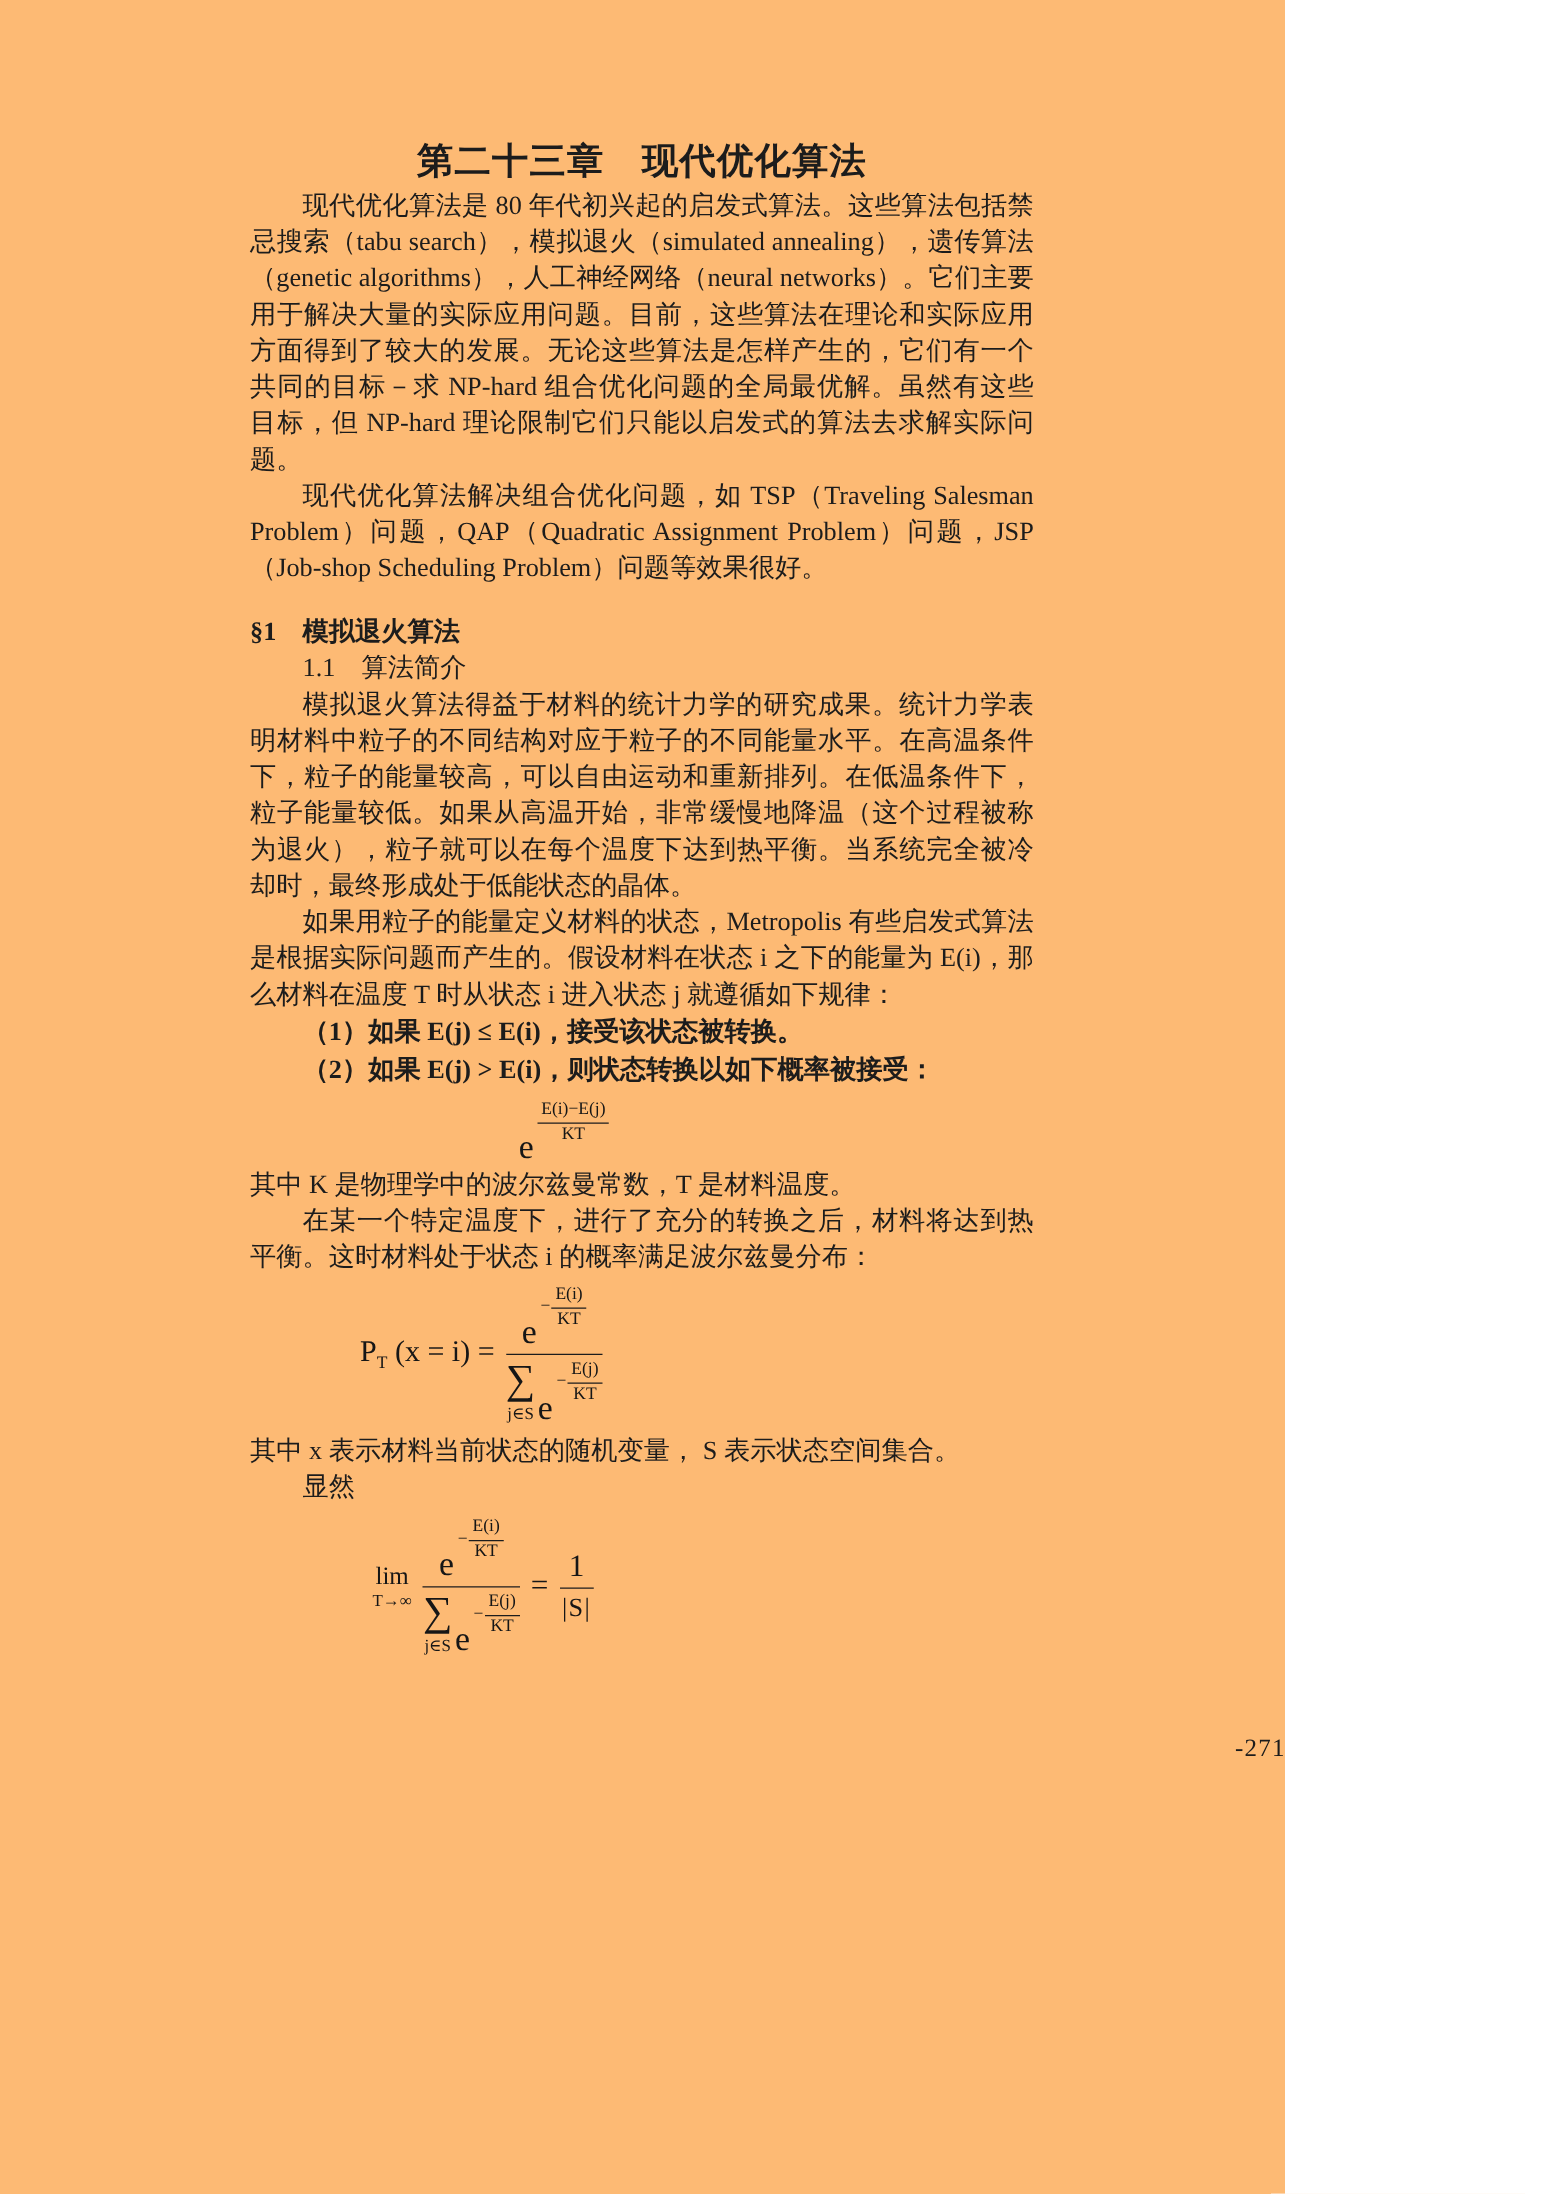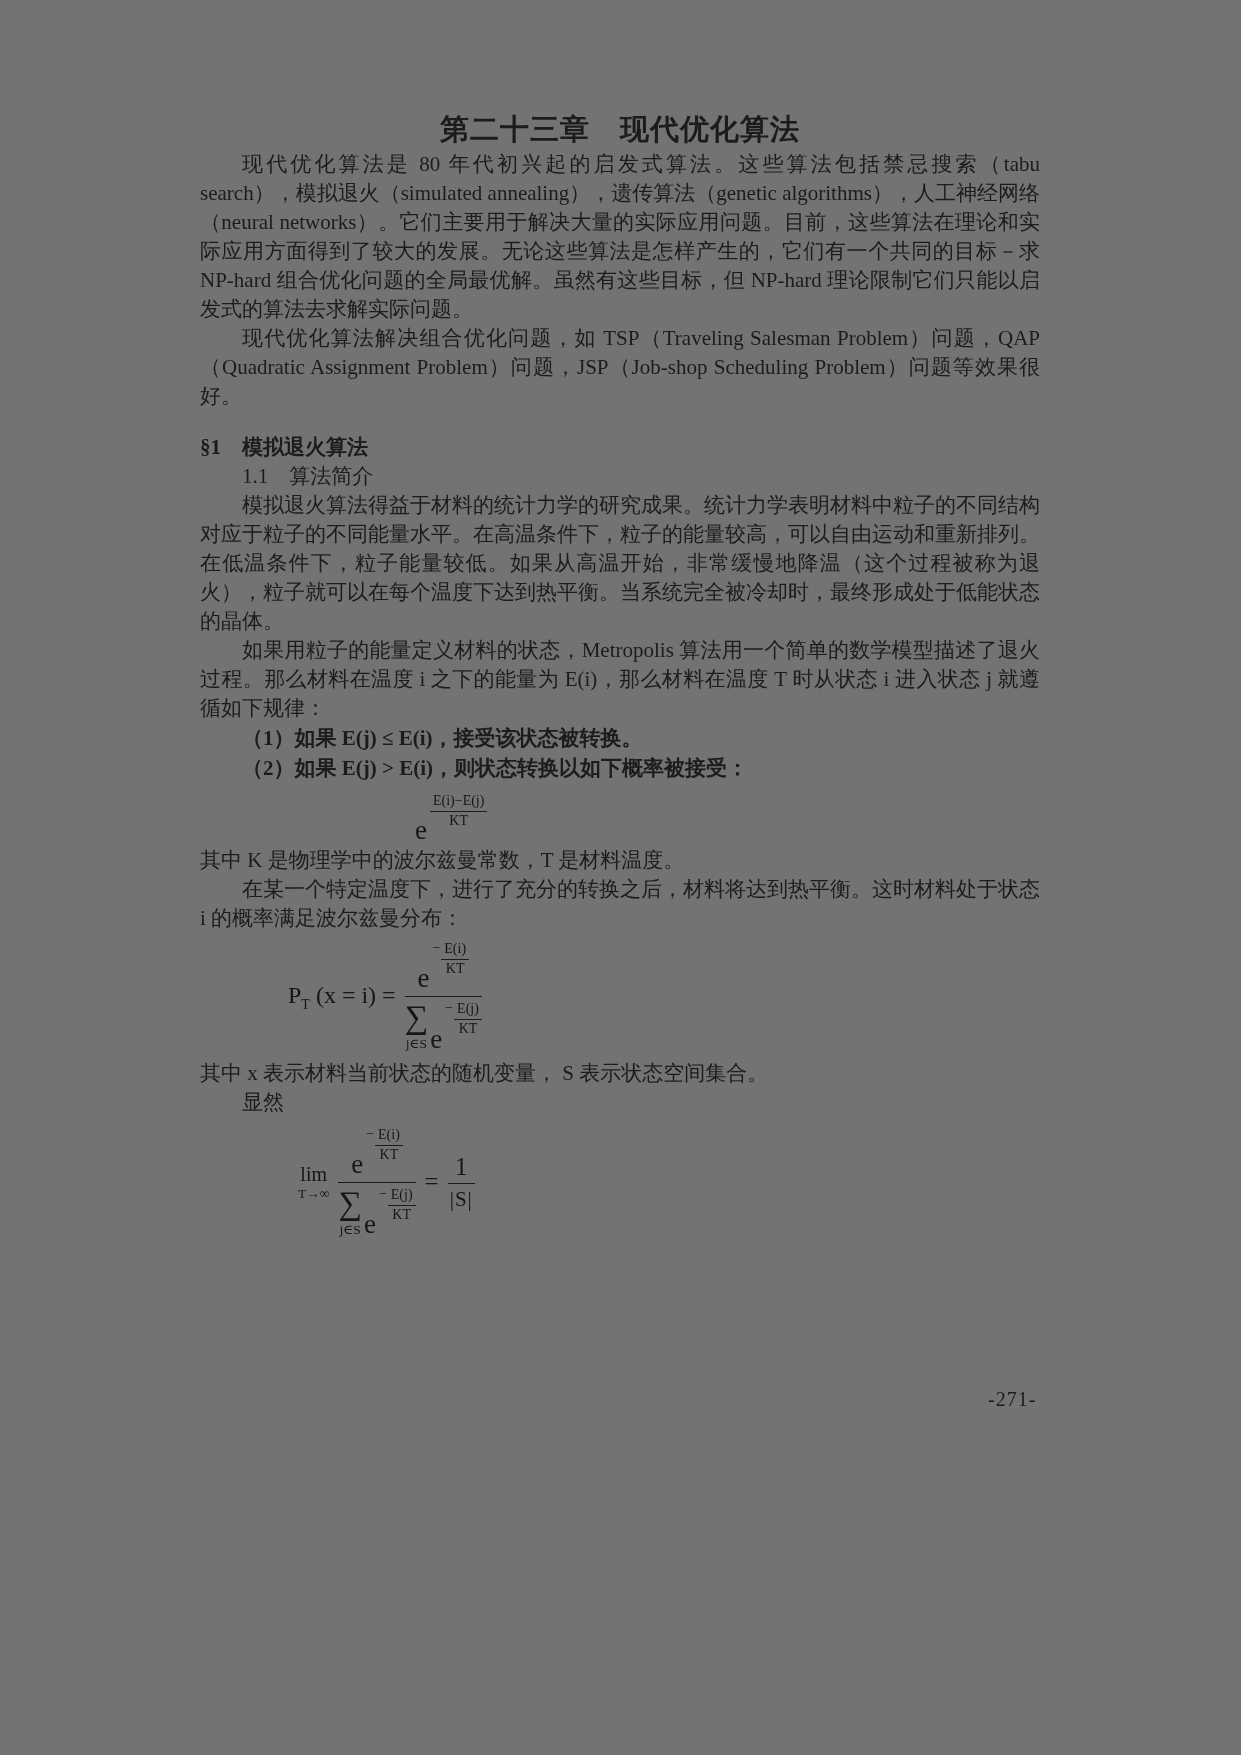--- a/index.html
+++ b/index.html
@@ -2,23 +2,23 @@
 <html><head>
 <meta charset="utf-8">
 <style>
   html, body {
     margin: 0;
     padding: 0;
     background: #ffffff;
   }
   .page {
     position: relative;
-    width: 1241px;
+    width: 1028px;
     height: 1755px;
-    background: #737373;
+    background: #fdba74;
     color: #1c1c1c;
     font-family: "Liberation Serif", "DejaVu Serif", serif;
     box-sizing: border-box;
     padding: 0 201px 0 200px;
     overflow: hidden;
   }
   .title {
     margin: 108px 0 0 0;
     font-size: 29px;
     font-weight: 700;
@@ -69,21 +69,21 @@
   .efrac {
     display: inline-flex;
     align-items: flex-end;
   }
   .m-base {
     font-size: 27px;
     line-height: 1;
   }
   .m-sup {
     display: inline-flex;
-    align-items: flex-start;
+    align-items: center;
     margin-left: 3px;
     margin-bottom: 15px;
   }
   .m-sign {
     font-size: 14px;
     line-height: 1;
     margin-right: 1px;
   }
   .sfrac {
     display: inline-flex;
@@ -156,21 +156,21 @@
 
   <h1 class="title">第二十三章　现代优化算法</h1>
 
   <p class="body indent first-para">现代优化算法是 80 年代初兴起的启发式算法。这些算法包括禁忌搜索（tabu search），模拟退火（simulated annealing），遗传算法（genetic algorithms），人工神经网络（neural networks）。它们主要用于解决大量的实际应用问题。目前，这些算法在理论和实际应用方面得到了较大的发展。无论这些算法是怎样产生的，它们有一个共同的目标－求 NP-hard 组合优化问题的全局最优解。虽然有这些目标，但 NP-hard 理论限制它们只能以启发式的算法去求解实际问题。</p>
   <p class="body indent">现代优化算法解决组合优化问题，如 TSP（Traveling Salesman Problem）问题，QAP（Quadratic Assignment Problem）问题，JSP（Job-shop Scheduling Problem）问题等效果很好。</p>
 
   <h2 class="sec-heading">§1　模拟退火算法</h2>
   <h3 class="subsec-heading">1.1　算法简介</h3>
 
   <p class="body indent">模拟退火算法得益于材料的统计力学的研究成果。统计力学表明材料中粒子的不同结构对应于粒子的不同能量水平。在高温条件下，粒子的能量较高，可以自由运动和重新排列。在低温条件下，粒子能量较低。如果从高温开始，非常缓慢地降温（这个过程被称为退火），粒子就可以在每个温度下达到热平衡。当系统完全被冷却时，最终形成处于低能状态的晶体。</p>
-  <p class="body indent">如果用粒子的能量定义材料的状态，Metropolis 算法用一个简单的数学模型描述了退火过程。那么材料在温度 i 之下的能量为 E(i)，那么材料在温度 T 时从状态 i 进入状态 j 就遵循如下规律：</p>
+  <p class="body indent">如果用粒子的能量定义材料的状态，Metropolis 有些启发式算法是根据实际问题而产生的。假设材料在状态 i 之下的能量为 E(i)，那么材料在温度 T 时从状态 i 进入状态 j 就遵循如下规律：</p>
 
   <p class="body rule rule-1">（1）如果 E(j) ≤ E(i)，接受该状态被转换。</p>
   <p class="body rule rule-2">（2）如果 E(j) &gt; E(i)，则状态转换以如下概率被接受：</p>
 
   <div class="formula f1">
     <span class="efrac">
       <span class="m-base">e</span>
       <span class="m-sup">
         <span class="sfrac">
           <span class="sfrac-top">E(i)−E(j)</span>

